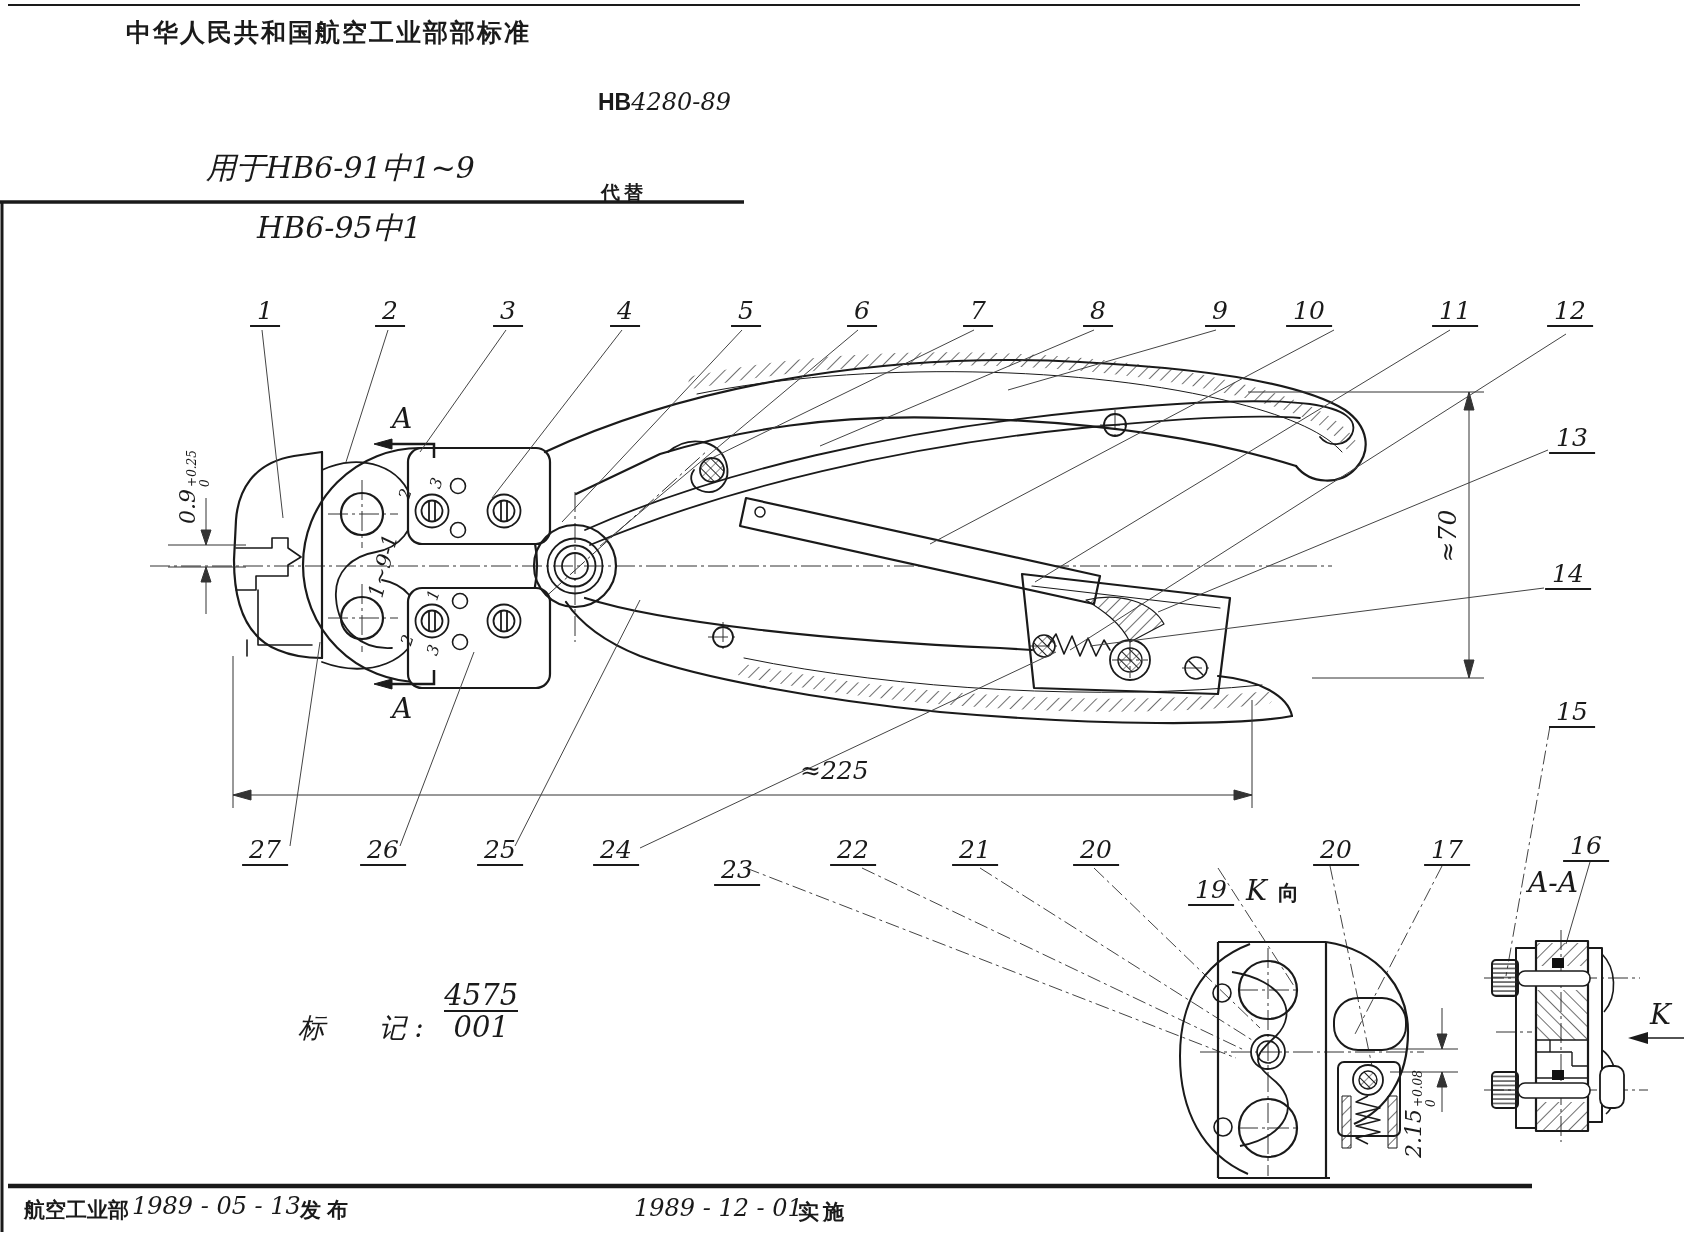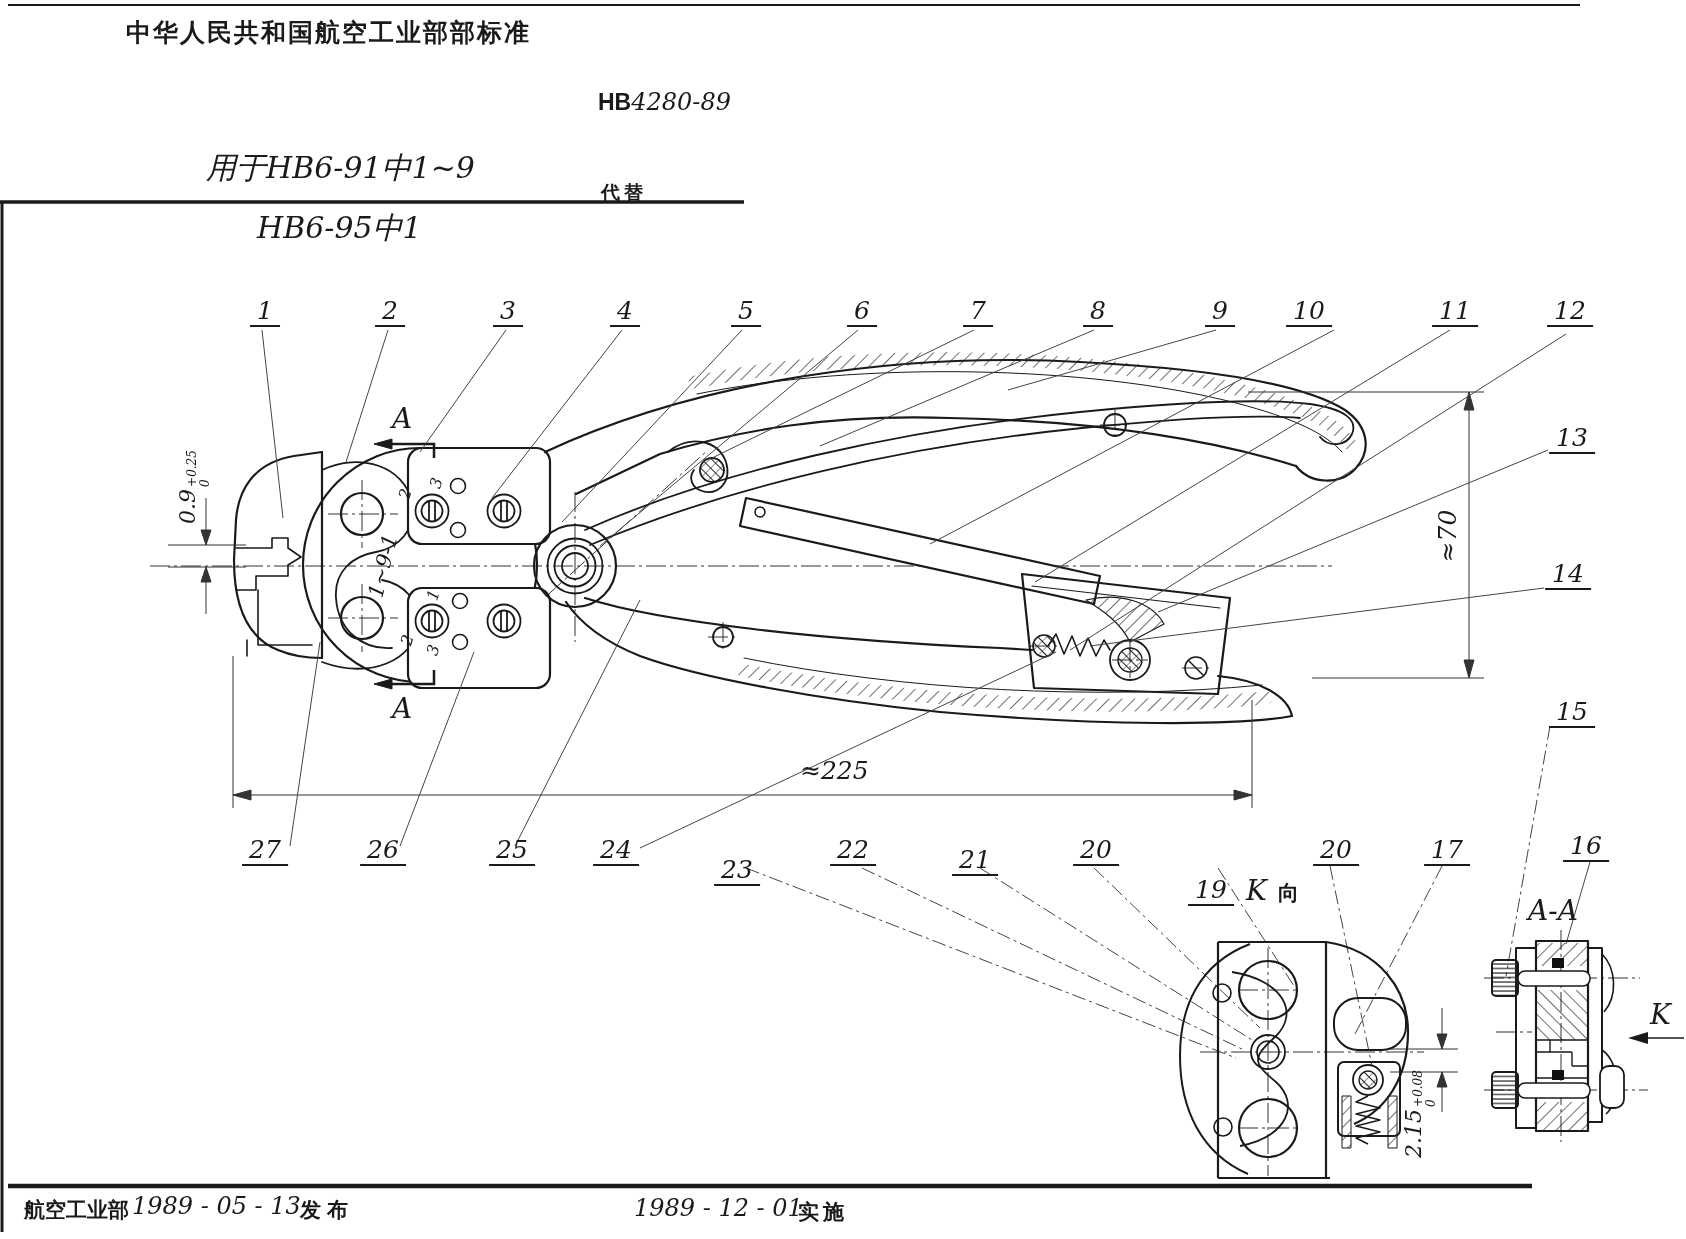--- a/index.html
+++ b/index.html
@@ -321,31 +321,31 @@
 
   <span class="t callout" style="left:1572px; top:424px;">13</span>
   <span class="t callout" style="left:1568px; top:560px;">14</span>
   <span class="t callout" style="left:1572px; top:698px;">15</span>
   <span class="t callout" style="left:1586px; top:832px;">16</span>
 
   <span class="t callout" style="left:1447px; top:836px;">17</span>
   <span class="t callout" style="left:1336px; top:836px;">20</span>
   <span class="t callout" style="left:1211px; top:836px;margin-top:40px;">19</span>
   <span class="t callout" style="left:1096px; top:836px;">20</span>
-  <span class="t callout" style="left:975px; top:836px;margin-top:10px;">21</span>
+  <span class="t callout" style="left:975px; top:836px;">21</span>
   <span class="t callout" style="left:853px; top:836px;">22</span>
   <span class="t callout" style="left:737px; top:856px;">23</span>
   <span class="t callout" style="left:616px; top:836px;">24</span>
-  <span class="t callout" style="left:500px; top:836px;margin-left:12px;">25</span>
+  <span class="t callout" style="left:500px; top:836px;">25</span>
   <span class="t callout" style="left:383px; top:836px;">26</span>
   <span class="t callout" style="left:265px; top:836px;">27</span>
 
   <div class="t hw" style="left:392px; top:402px; font-size:28px;">A</div>
   <div class="t hw" style="left:392px; top:692px; font-size:28px;">A</div>
-  <div class="t hw" style="left:1528px; top:866px; font-size:28px;margin-top:28px;">A-A</div>
+  <div class="t hw" style="left:1528px; top:866px; font-size:28px;">A-A</div>
   <div class="t" style="left:1246px; top:874px;">
     <span class="hw" style="font-size:28px;">K</span>
     <span class="pr" style="font-size:21px; margin-left:6px;">向</span>
   </div>
   <div class="t hw" style="left:1650px; top:998px; font-size:28px;">K</div>
 
   <div class="t hw ctr" style="left:383px; top:566px; font-size:21px; transform:translate(-50%,-50%) rotate(-76deg);">1~9-1</div>
 
   <div class="t hw" style="left:405px; top:494px; font-size:16px; transform:translate(-50%,-50%) rotate(-72deg);">2</div>
   <div class="t hw" style="left:436px; top:483px; font-size:16px; transform:translate(-50%,-50%) rotate(-72deg);">3</div>
@@ -363,20 +363,27 @@
       </span>
   </div>
 
   <div class="t hw rot90" style="left:1419px; top:1114px; font-size:22px;">
     <span>2.15</span><span class="tol">
         <span>+0.08</span>
         <span>0</span>
       </span>
   </div>
 
+  <div class="t hw" style="left:298px; top:980px; font-size:27px;">
+    <span>标　　记 :</span>
+    <span class="frac" style="font-size:29px; margin-left:12px;">
+      <span>4575</span>
+      <span class="den">001</span>
+    </span>
+  </div>
 
   <div class="t pr" style="left:24px; top:1196px; font-size:21px;">航空工业部</div>
   <div class="t hw" style="left:132px; top:1192px; font-size:24px;">1989 - 05 - 13</div>
   <div class="t pr" style="left:300px; top:1196px; font-size:21px; letter-spacing:6px;">发布</div>
   <div class="t hw" style="left:634px; top:1194px; font-size:24px;">1989 - 12 - 01</div>
   <div class="t pr" style="left:798px; top:1198px; font-size:21px; letter-spacing:4px;">实施</div>
 
 </div>
 
 </body></html>

